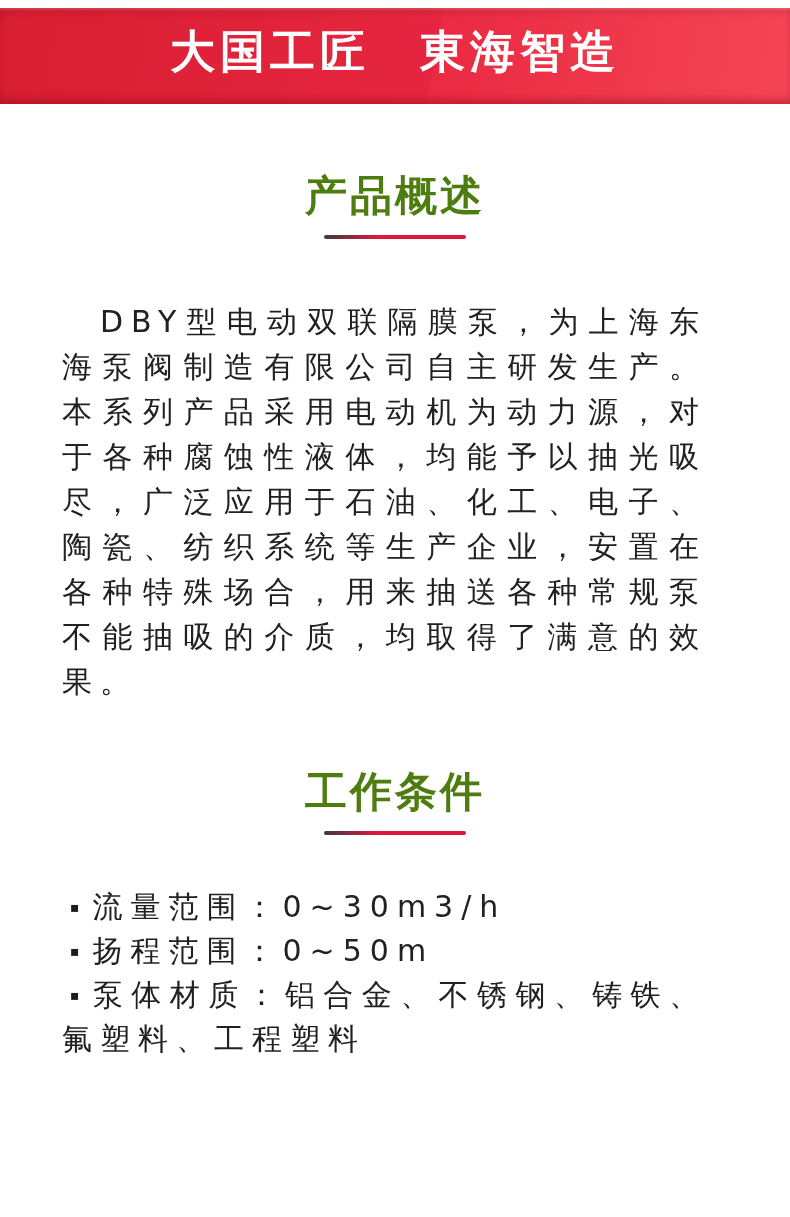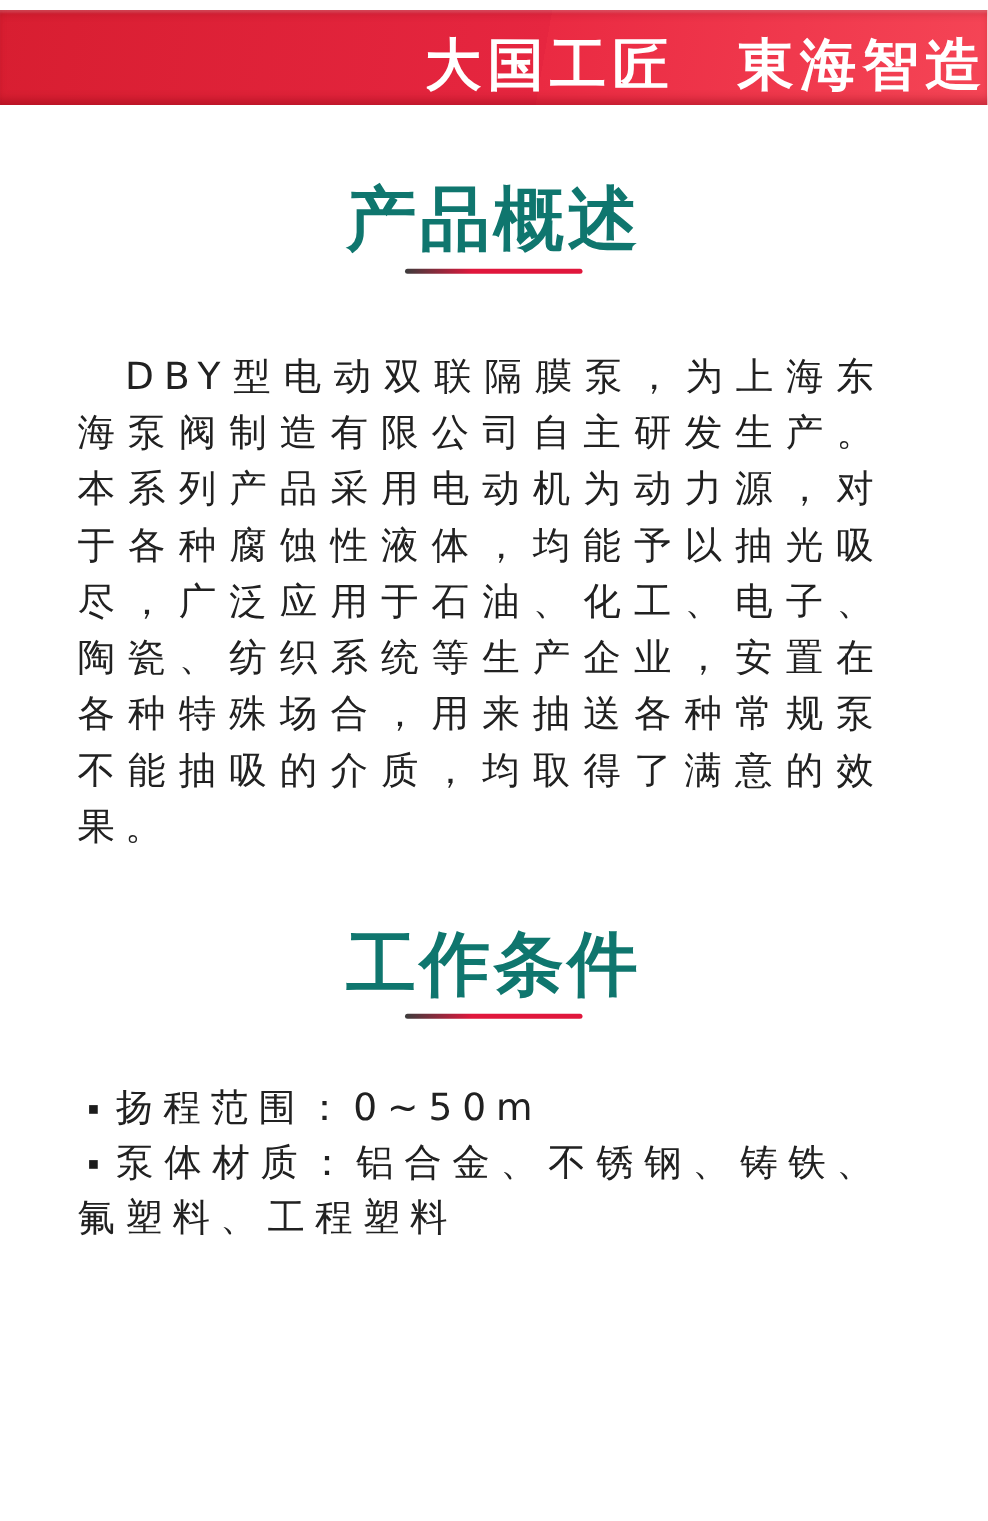--- a/index.html
+++ b/index.html
@@ -6,42 +6,42 @@
   html,body { background:#ffffff; }
   body {
     width:790px; height:1217px;
     margin:0 auto;
     overflow:hidden;
     font-family:"DejaVu Sans","Liberation Sans",sans-serif;
     color:#212121;
   }
   .banner {
     margin-top:8px;
-    height:76px;
+    height:96px;
     background:linear-gradient(100deg,#d81e31 0%,#e62640 55%,#f5445600 0),
                linear-gradient(100deg,#d81e31 0%,#ea2a42 55%,#f54556 100%);
     box-shadow: inset 0 3px 2px -1px rgba(255,255,255,0.18),
                 inset 0 -7px 8px -3px rgba(130,0,15,0.40),
                 inset 0 8px 8px -6px rgba(90,0,10,0.25);
     color:#ffffff;
     font-size:45px;
     font-weight:bold;
     line-height:87px;
-    text-align:right;
+    text-align:center;
     letter-spacing:5px;
     white-space:nowrap;
   }
   .section-header { text-align:center; }
   .section-header.first  { margin-top:68px; }
   .section-header.second { margin-top:64px; }
   .section-title {
-    font-size:56px;
+    font-size:42px;
     line-height:48px;
     font-weight:bold;
-    color:#0f766e;
+    color:#4d7c0f;
     letter-spacing:3px;
   }
   .title-underline {
     width:142px; height:4px;
     margin:15px auto 0;
     border-radius:2px;
     background:linear-gradient(90deg,#3c3c3c 0%,#e0173c 38%,#e0173c 100%);
   }
   .overview-paragraph {
     margin:60px 83px 0 62px;
@@ -84,19 +84,22 @@
   <p class="overview-paragraph">DBY型电动双联隔膜泵，为上海东海泵阀制造有限公司自主研发生产。本系列产品采用电动机为动力源，对于各种腐蚀性液体，均能予以抽光吸尽，广泛应用于石油、化工、电子、陶瓷、纺织系统等生产企业，安置在各种特殊场合，用来抽送各种常规泵不能抽吸的介质，均取得了满意的效果。</p>
 </section>
 
 <section>
   <div class="section-header second">
     <h2 class="section-title">工作条件</h2>
     <div class="title-underline"></div>
   </div>
   <div class="conditions-list">
     <p class="condition-item">
+      <span class="bullet">▪</span><span>流量范围：0~30m3/h</span>
+    </p>
+    <p class="condition-item">
       <span class="bullet">▪</span><span>扬程范围：0~50m</span>
     </p>
     <p class="condition-item">
       <span class="bullet">▪</span><span>泵体材质：铝合金、不锈钢、铸铁、氟塑料、工程塑料</span>
     </p>
   </div>
 </section>
 
 </body></html>

